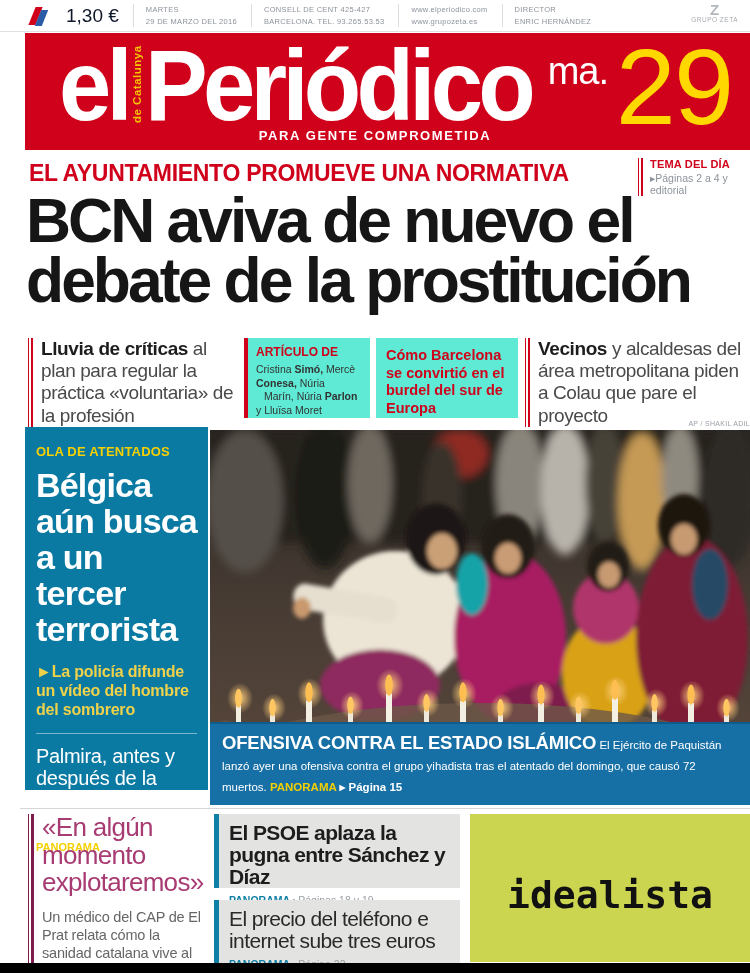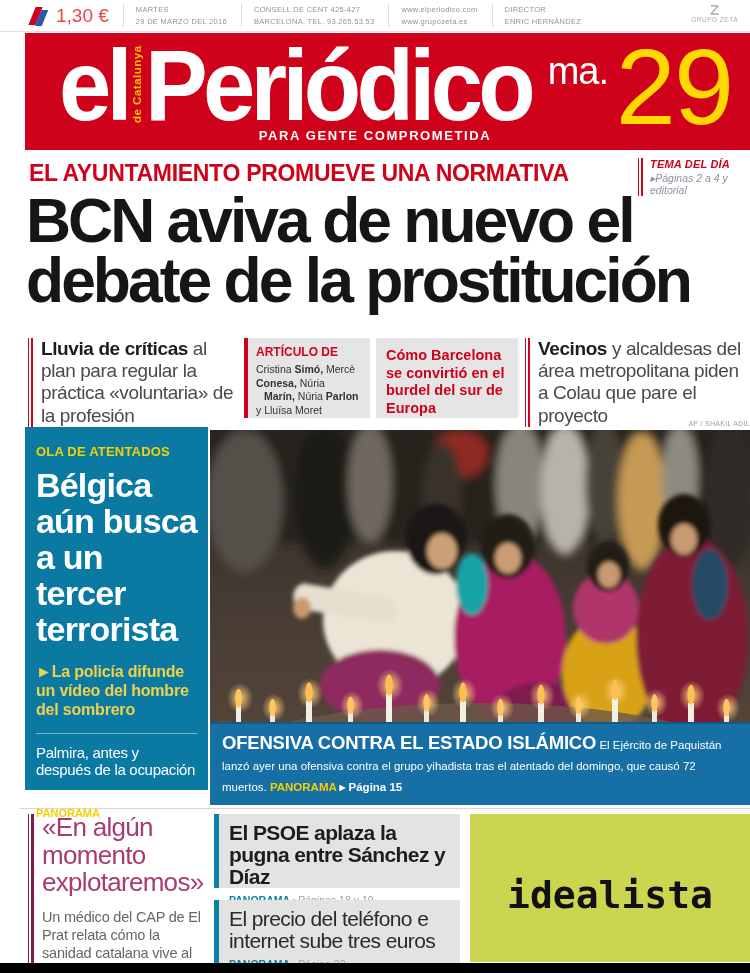--- a/index.html
+++ b/index.html
@@ -3,69 +3,69 @@
 <meta charset="utf-8">
 <style>
   html,body{margin:0;padding:0;background:#fff;font-family:"Liberation Sans",sans-serif;}
   #page{position:relative;width:750px;height:973px;background:#fff;overflow:hidden;}
 
   
   .topbar{position:absolute;left:0;top:0;width:750px;height:31px;border-bottom:1px solid #e0e0e0;display:flex;align-items:center;}
   .bolt{position:relative;width:20px;height:20px;margin-left:30px;}
   .bolt .b1{position:absolute;left:2px;top:1px;width:7px;height:18px;background:#d0021b;transform:skewX(-22deg);}
   .bolt .b2{position:absolute;left:8px;top:4px;width:7px;height:16px;background:#2b5aa7;transform:skewX(-22deg);}
-  .price{font-size:19px;color:#ef4444;margin-left:6px;letter-spacing:0;}
+  .price{font-size:19px;color:#0f172a;margin-left:16px;letter-spacing:0;}
   .tb-col{border-left:1px solid #ddd;margin-left:14px;padding-left:12px;font-size:7.5px;color:#8d939b;line-height:1.5;letter-spacing:.3px;}
   .tb-col div{white-space:nowrap;}
   .grupozeta{position:absolute;right:12px;top:3px;text-align:center;color:#a9adb2;}
   .gz-glyph{font-size:15px;line-height:13px;font-weight:700;color:#b3b7bc;}
   .gz-label{font-size:6.5px;letter-spacing:.5px;}
 
   
   .masthead{position:absolute;left:25px;top:33px;width:725px;height:117px;background:#d0021b;overflow:hidden;}
   .mh-title{position:absolute;left:34px;top:-8px;white-space:nowrap;transform:scaleX(.94);transform-origin:left top;}
   .mh-el,.mh-main{font-weight:700;color:#fff;font-size:100px;letter-spacing:-5px;line-height:120px;}
   .mh-decat{display:inline-block;color:#f5c400;font-size:11.5px;font-weight:700;writing-mode:vertical-rl;transform:rotate(180deg);letter-spacing:.5px;height:84px;vertical-align:-6px;margin:0 2px 0 4px;text-align:center;}
   .mh-tagline{position:absolute;left:170px;bottom:7px;width:360px;text-align:center;color:#fff;font-weight:700;font-size:13px;letter-spacing:1.6px;}
   .mh-dayabbr{position:absolute;right:142px;top:17px;color:#fff;font-size:38px;letter-spacing:-1px;}
   .mh-daynum{position:absolute;right:18px;top:-6px;color:#ffd800;font-size:108px;font-weight:400;letter-spacing:-2px;line-height:120px;}
 
   
   .kicker{position:absolute;left:29px;top:160px;color:#d0021b;font-weight:700;font-size:23px;letter-spacing:-.3px;}
-  .tema{position:absolute;left:638px;top:158px;width:112px;display:flex;font-style:italic;}
+  .tema{position:absolute;left:638px;top:158px;width:112px;display:flex;}
   .dbar{flex:0 0 auto;width:5px;align-self:stretch;position:relative;}
   .dbar i{position:absolute;top:0;bottom:0;display:block;}
   .dbar .thin{left:0;width:1px;background:#d0021b;}
   .dbar .thick{left:3px;width:2px;background:#d0021b;}
   .tema-body{padding-left:7px;}
   .tema-label{color:#d0021b;font-weight:700;font-size:11px;letter-spacing:.2px;}
   .tema-pages{color:#8d939b;font-size:10.5px;margin-top:2px;}
   .headline{position:absolute;left:26px;top:190px;width:722px;color:#161616;font-weight:700;font-size:63px;line-height:.96;letter-spacing:-3px;transform:scaleX(.99);transform-origin:left top;}
 
   
   .teaser-row{position:absolute;left:28px;top:338px;width:722px;height:82px;}
   .teaser{position:absolute;display:flex;}
   .teaser-text{padding-left:8px;font-size:19px;line-height:1.17;color:#4a4a4a;letter-spacing:-.4px;}
   .teaser-text b{color:#1d1d1d;}
   .t-left{left:0;width:212px;}
   .t-right{left:497px;width:225px;}
-  .greybox{position:absolute;background:#e5e5e5;box-sizing:border-box;}
+  .greybox{position:absolute;background:#5eead4;box-sizing:border-box;}
   .gb-authors{left:216px;width:126px;height:80px;border-left:4px solid #d0021b;padding:7px 8px;}
   .gb-label{color:#d0021b;font-weight:700;font-size:12px;}
   .gb-names{margin-top:4px;font-size:10.5px;color:#333;line-height:1.3;}
   .gb-burdel{left:348px;width:142px;height:80px;padding:9px 10px;}
   .gb-burdel-text{color:#d0021b;font-weight:700;font-size:14.5px;line-height:1.22;}
 
   
   .attacks{position:absolute;left:25px;top:427px;width:183px;height:363px;background:#0a7aa3;box-sizing:border-box;padding:17px 11px;color:#fff;}
   .at-kicker{color:#f5d000;font-weight:700;font-size:13px;letter-spacing:.2px;}
   .at-headline{color:#fff;font-weight:700;font-size:34px;line-height:1.06;letter-spacing:-.8px;margin-top:8px;}
   .at-sub{color:#f0d24a;font-weight:600;font-size:16px;line-height:1.18;margin-top:16px;letter-spacing:-.2px;}
   .at-rule{border:0;border-top:1px solid rgba(255,255,255,.45);margin:13px 0 11px;}
-  .at-second{color:#fff;font-weight:400;font-size:15px;line-height:1.13;letter-spacing:-.3px;}
+  .at-second{color:#fff;font-weight:400;font-size:20px;line-height:1.13;letter-spacing:-.3px;}
   .at-foot{margin-top:14px;font-size:11px;}
   .at-section{color:#f5d000;font-weight:700;}
   .at-pages{color:#fff;}
 
   
   .credit{position:absolute;left:210px;top:420px;width:540px;text-align:right;font-size:7px;color:#9aa0a6;letter-spacing:.3px;}
   .photo{position:absolute;left:210px;top:430px;width:540px;height:375px;background:#3a332d;}
   .photo svg{display:block;width:100%;height:100%;}
   .caption{position:absolute;left:0;bottom:0;width:100%;box-sizing:border-box;background:#166fa5;color:#fff;padding:7px 12px 8px;line-height:1.3;border-top:2px solid #0d5c8c;}
   .cap-lead{font-weight:700;font-size:18.5px;letter-spacing:-.2px;}
@@ -160,21 +160,21 @@
   <div class="teaser-row">
     <div class="teaser t-left">
       <span class="dbar">
           <i class="thin"></i>
           <i class="thick"></i>
         </span>
       <span class="teaser-text"><b>Lluvia de críticas</b><span> al plan para regular la práctica «voluntaria» de la profesión</span></span>
     </div>
     <div class="greybox gb-authors">
       <div class="gb-label">ARTÍCULO DE</div>
-      <div class="gb-names"><span>Cristina </span><span style="font-weight: 700;">Simó,</span><span> Mercè </span><span style="font-weight: 700;">Conesa,</span><span> Núria </span><span style="font-weight: 700; padding-left: 8px;">Marín,</span><span> Núria </span><span style="font-weight: 700;">Parlon</span><span> y Lluïsa </span><span style="font-weight: 400;">Moret</span></div>
+      <div class="gb-names"><span>Cristina </span><span style="font-weight: 700;">Simó,</span><span> Mercè </span><span style="font-weight: 700;">Conesa,</span><span> Núria </span><span style="font-weight: 400; padding-left: 8px;">Marín,</span><span> Núria </span><span style="font-weight: 700;">Parlon</span><span> y Lluïsa </span><span style="font-weight: 400;">Moret</span></div>
     </div>
     <div class="greybox gb-burdel">
       <div class="gb-burdel-text">Cómo Barcelona se convirtió en el burdel del sur de Europa</div>
     </div>
     <div class="teaser t-right">
       <span class="dbar">
           <i class="thin"></i>
           <i class="thick"></i>
         </span>
       <span class="teaser-text"><b>Vecinos</b><span> y alcaldesas del área metropolitana piden a Colau que pare el proyecto</span></span>

